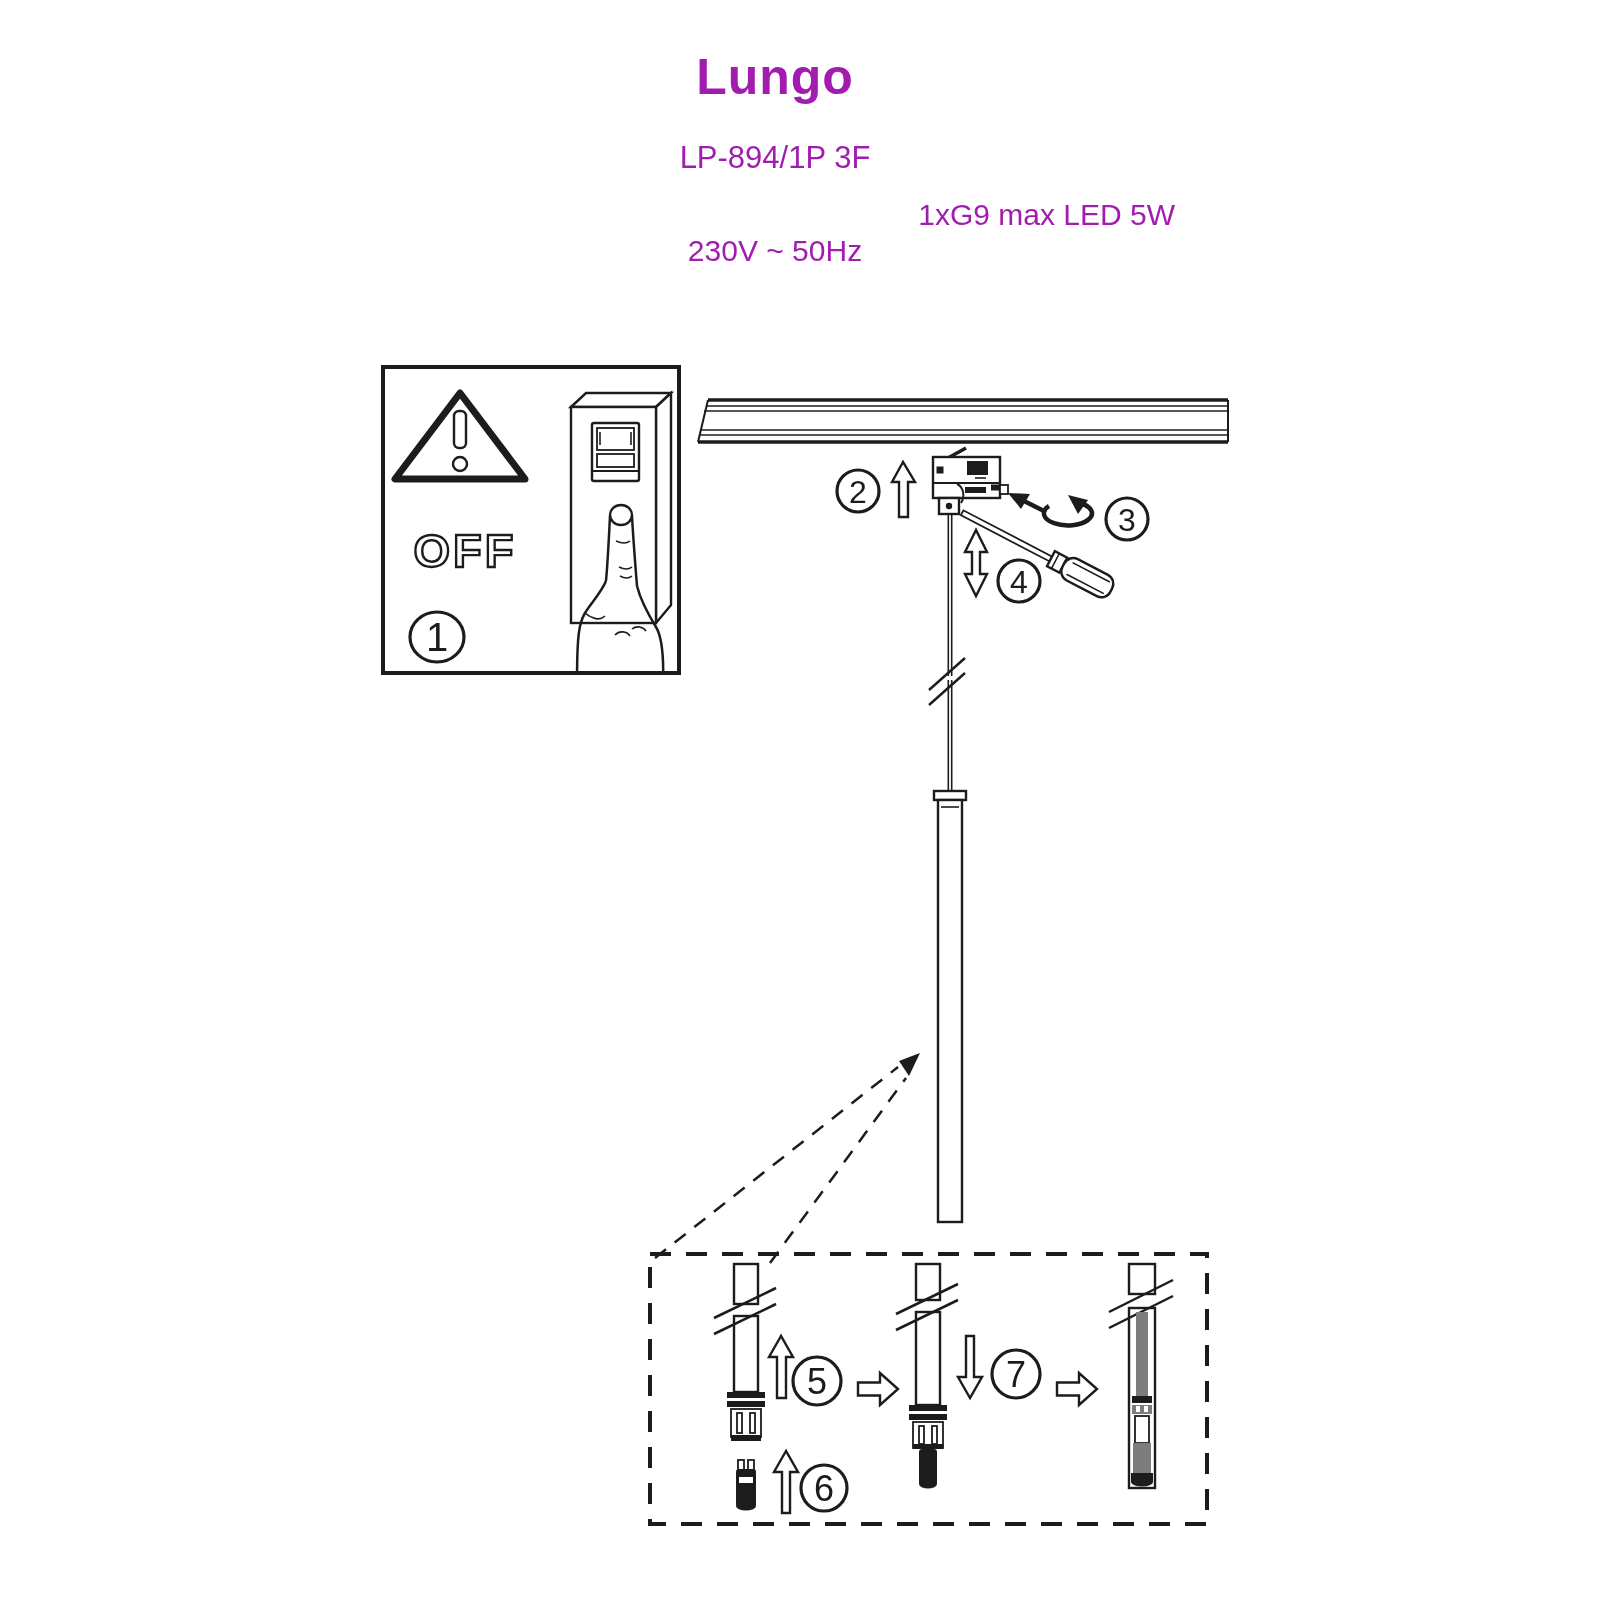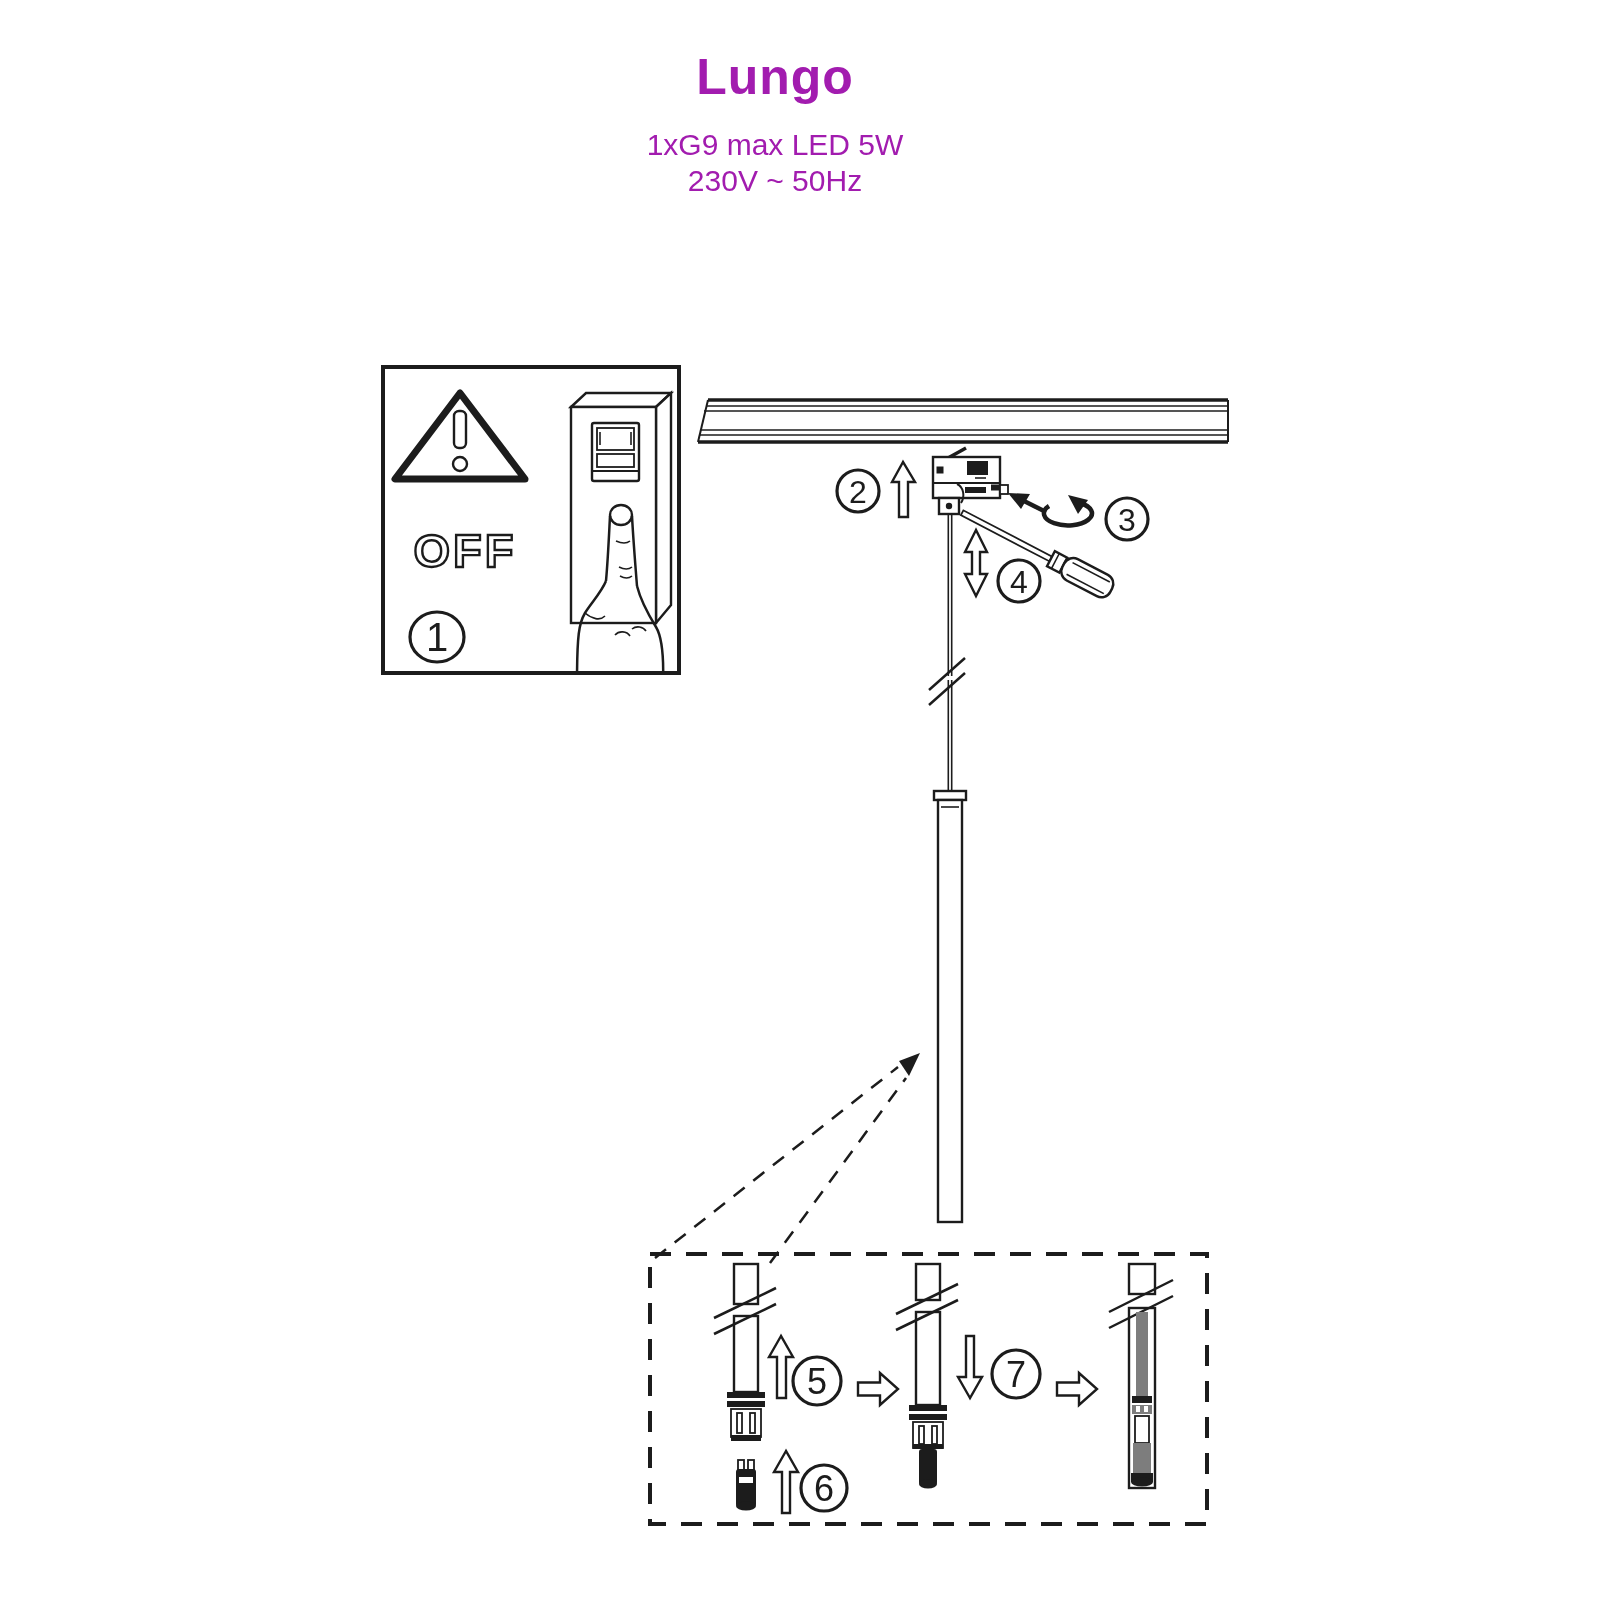--- a/index.html
+++ b/index.html
@@ -3,21 +3,21 @@
 <meta charset="utf-8">
 <style>
   html,body{margin:0;padding:0;background:#fff;}
   .page{position:relative;width:1600px;height:1600px;background:#fff;overflow:hidden;
         font-family:"Liberation Sans",sans-serif;color:#a21caf;padding-left:6px;}
   
   .header{position:absolute;left:375px;top:48px;width:800px;text-align:center;}
   .title{font-size:50px;font-weight:bold;letter-spacing:1px;}
   .model{margin-top:34px;font-size:31px;}
   .spec{margin-top:3px;font-size:30px;line-height:33px;}
-  .spec.first{margin-top:22px;}
+  .spec.first{margin-top:22px;text-align:right;}
   
   .panel{position:absolute;width:292px;height:302px;border:4px solid #1c1c1c;background:#fff;margin-left:44px;}
   #panel-off{left:337px;top:365px;}
   #panel-on{left:337px;top:725px;height:304px;}
   .panel svg{display:block;}
   
   .s{stroke:#1c1c1c;fill:none;stroke-width:2.5px;}
   .s1{stroke:#1c1c1c;fill:none;stroke-width:1.6px;}
   .s2{stroke:#1c1c1c;fill:none;stroke-width:2px;}
   .s3{stroke:#1c1c1c;fill:none;stroke-width:3.5px;}
@@ -67,20 +67,21 @@
           <path class="s1" d="M26,230 C33,236 41,238 46,233"></path>
           <path class="s1" d="M56,252 a9,8 0 0 1 15,1"></path>
           <path class="s1" d="M73,246 a9,8 0 0 1 14,2"></path>
         </g>
       </symbol>
     </defs>
   </svg>
 
   <div class="header">
     <div class="title">Lungo</div>
+    <div class="model">LP-894/1P 3F</div>
     <div class="spec first">1xG9  max LED 5W</div>
     <div class="spec">230V ~ 50Hz</div>
   </div>
 
   <div class="panel" id="panel-off">
     <svg width="292" height="302" viewBox="0 0 292 302">
       <g>
         <polygon points="75,24 10,110 140,110" fill="#fff" stroke="#1c1c1c" stroke-width="7" stroke-linejoin="round"></polygon>
         <rect class="w" x="69" y="42" width="12" height="37" rx="5"></rect>
         <circle class="w" cx="75" cy="95" r="7"></circle>

